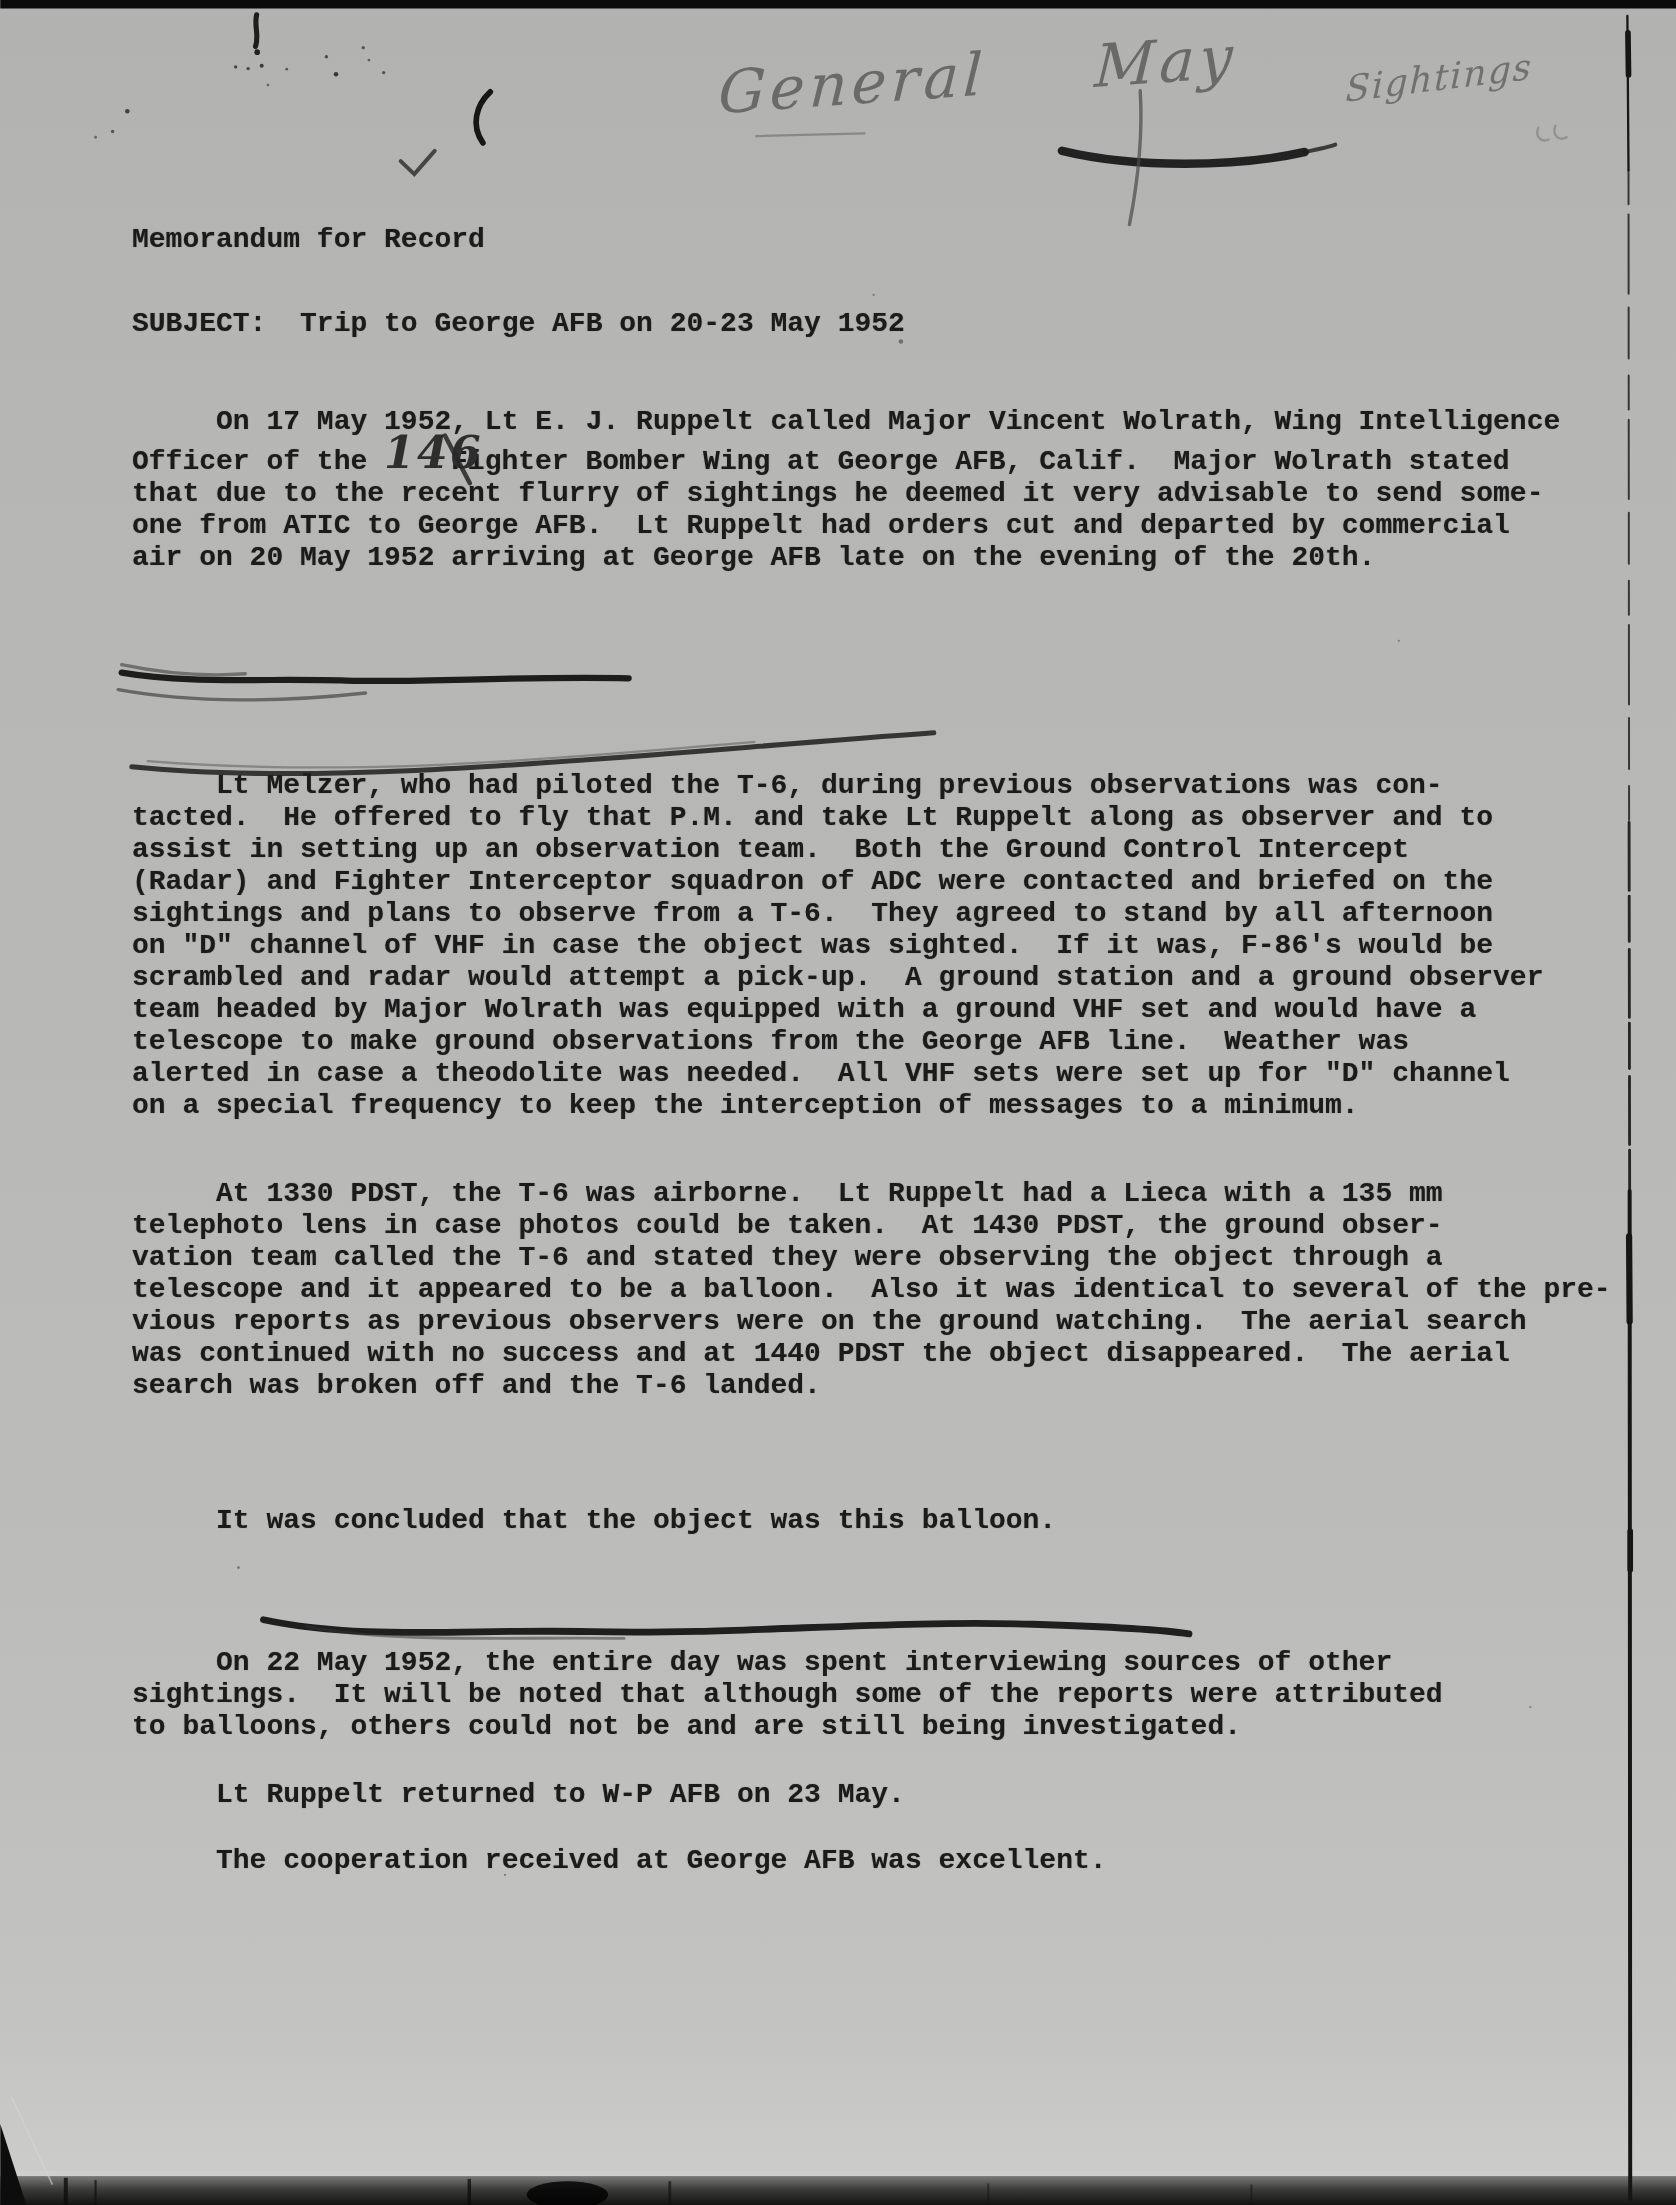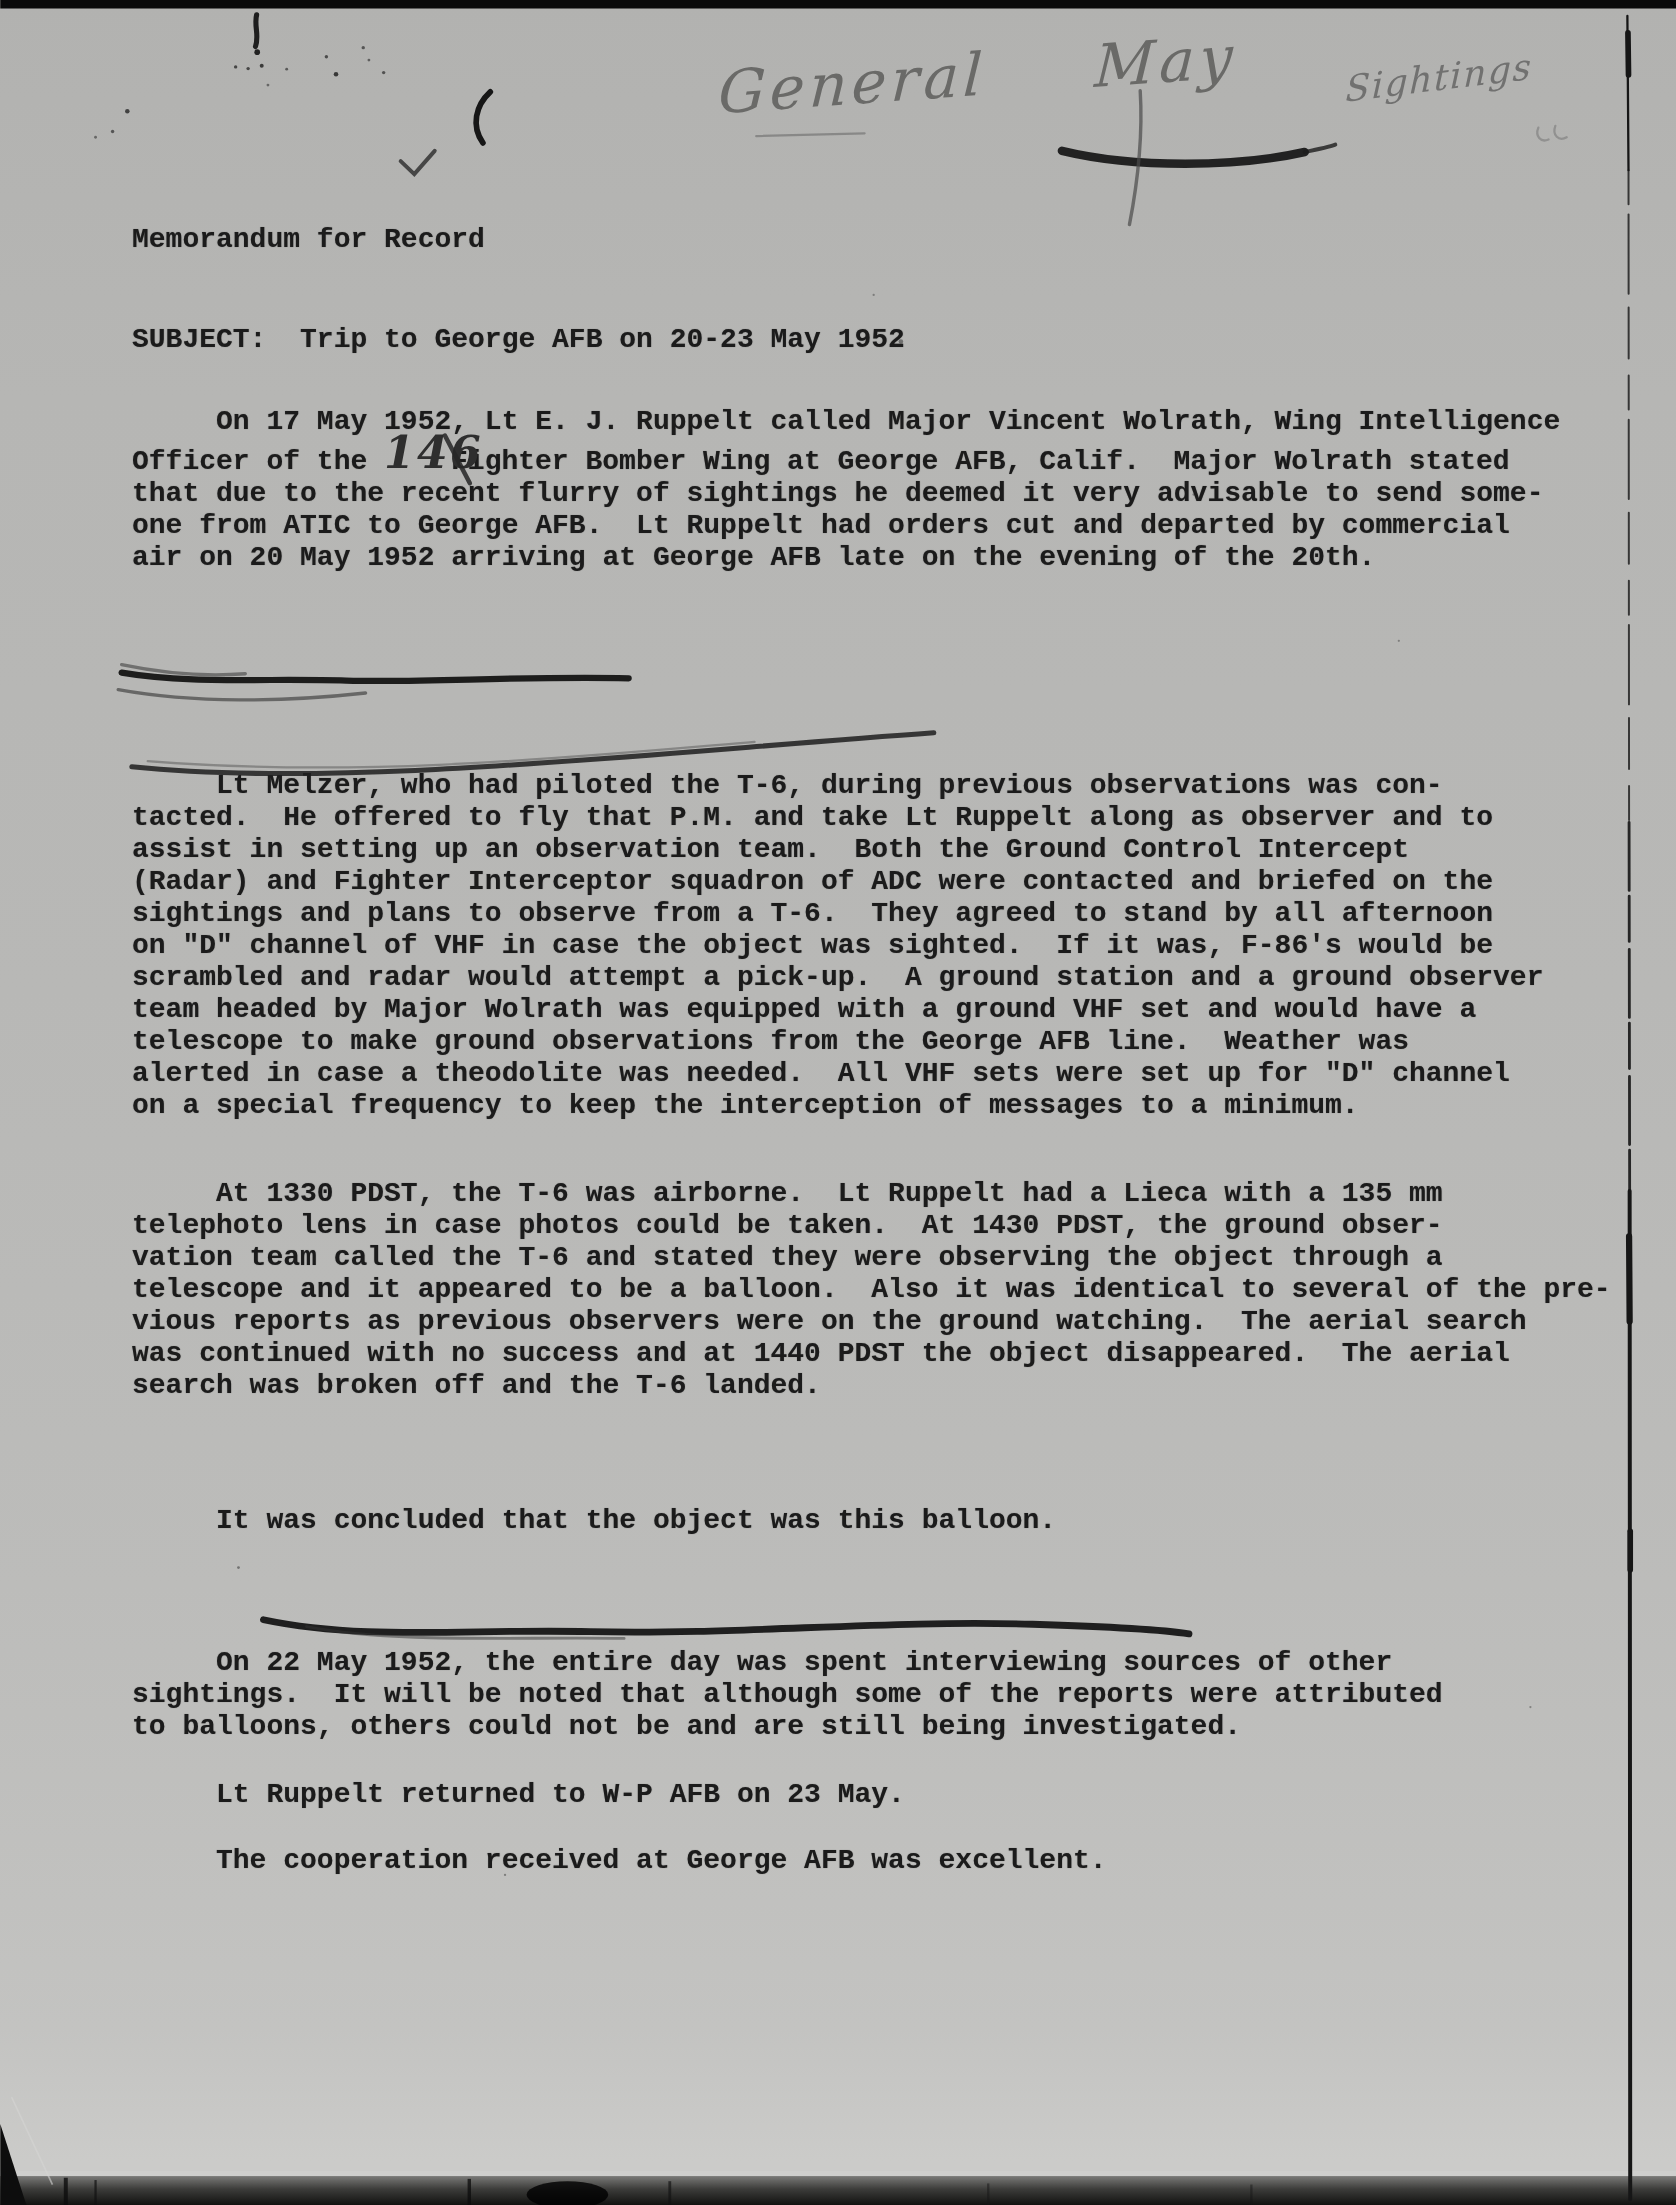--- a/index.html
+++ b/index.html
@@ -57,21 +57,21 @@
 </head>
 <body>
 
 <div class="page">
 
   <div class="hw hw-main">General  May</div>
   <div class="hw hw-right">Sightings</div>
 
   <div class="typed" style="top:224px">Memorandum for Record</div>
 
-  <div class="typed" style="top:324px">SUBJECT:  Trip to George AFB on 20-23 May 1952</div>
+  <div class="typed" style="top:308px">SUBJECT:  Trip to George AFB on 20-23 May 1952</div>
 
   <div class="typed" style="top:406px"><span>     On 17 May 1952, Lt E. J. Ruppelt called Major Vincent Wolrath, Wing Intelligence
 Officer of the </span><span class="insert">146</span><span>Fighter Bomber Wing at George AFB, Calif.  Major Wolrath stated
 that due to the recent flurry of sightings he deemed it very advisable to send some-
 one from ATIC to George AFB.  Lt Ruppelt had orders cut and departed by commercial
 air on 20 May 1952 arriving at George AFB late on the evening of the 20th.</span></div>
 
 
   <div class="typed" style="top:770px">     Lt Melzer, who had piloted the T-6, during previous observations was con-
 tacted.  He offered to fly that P.M. and take Lt Ruppelt along as observer and to

